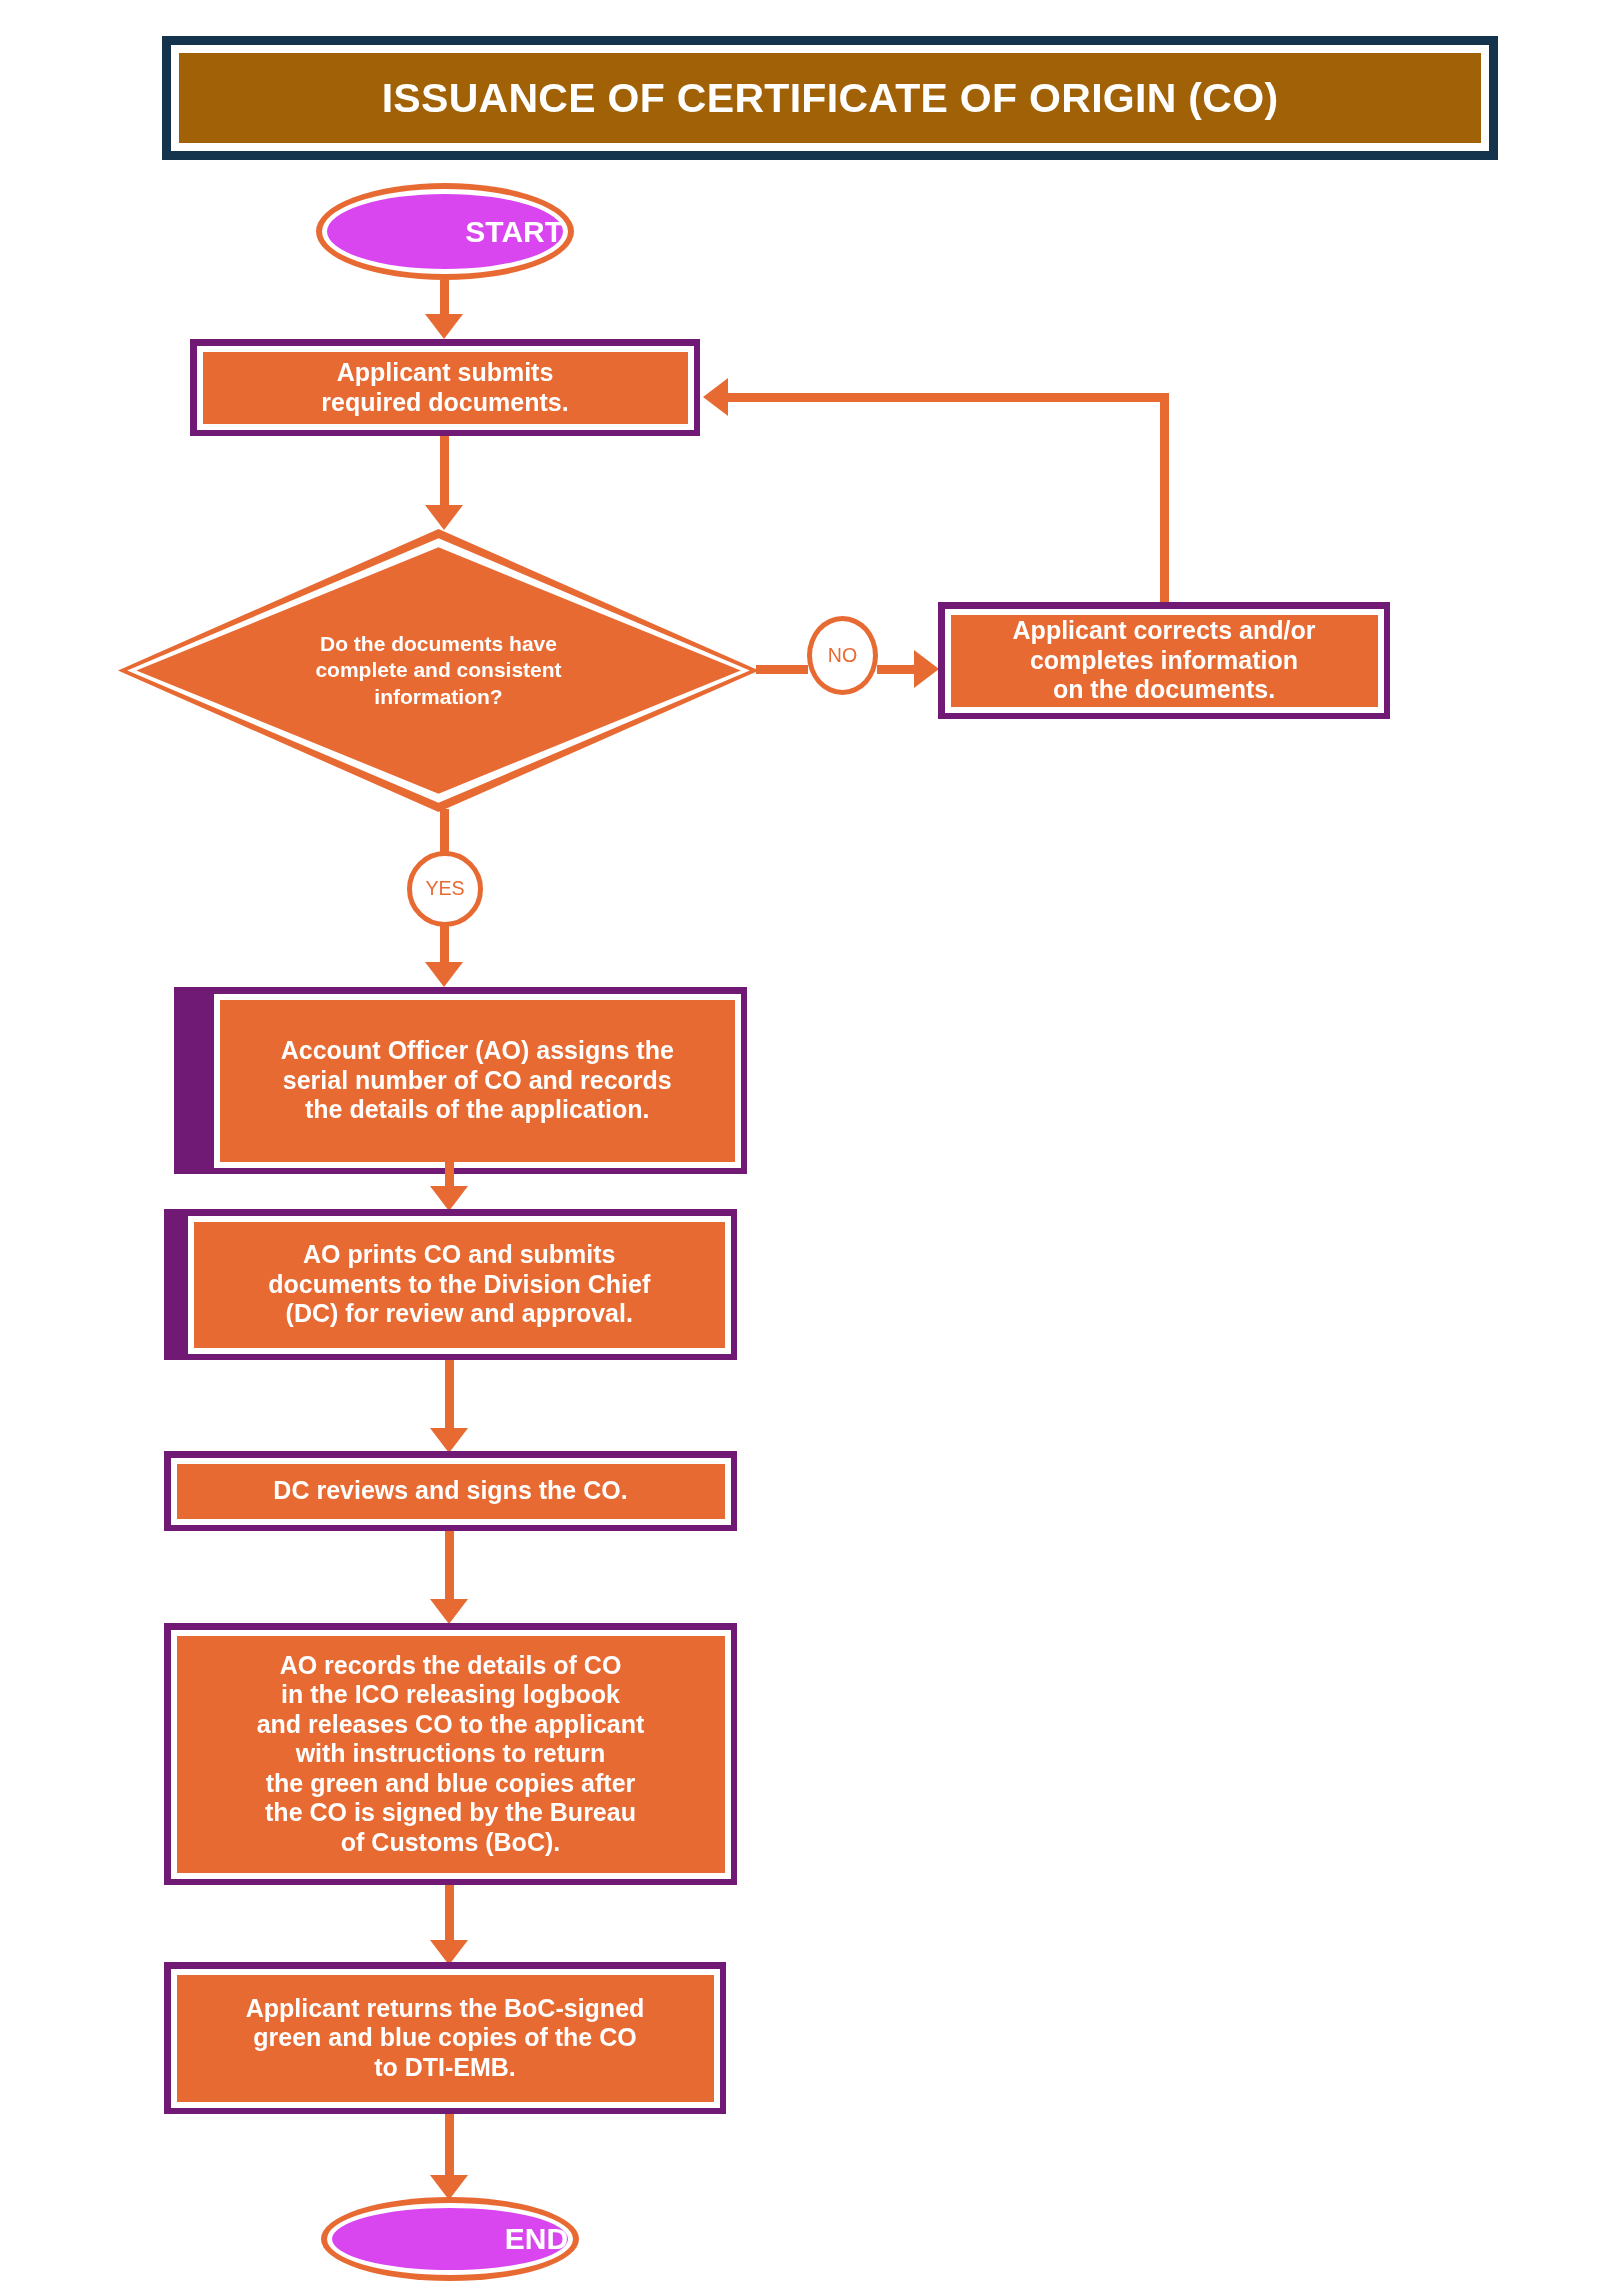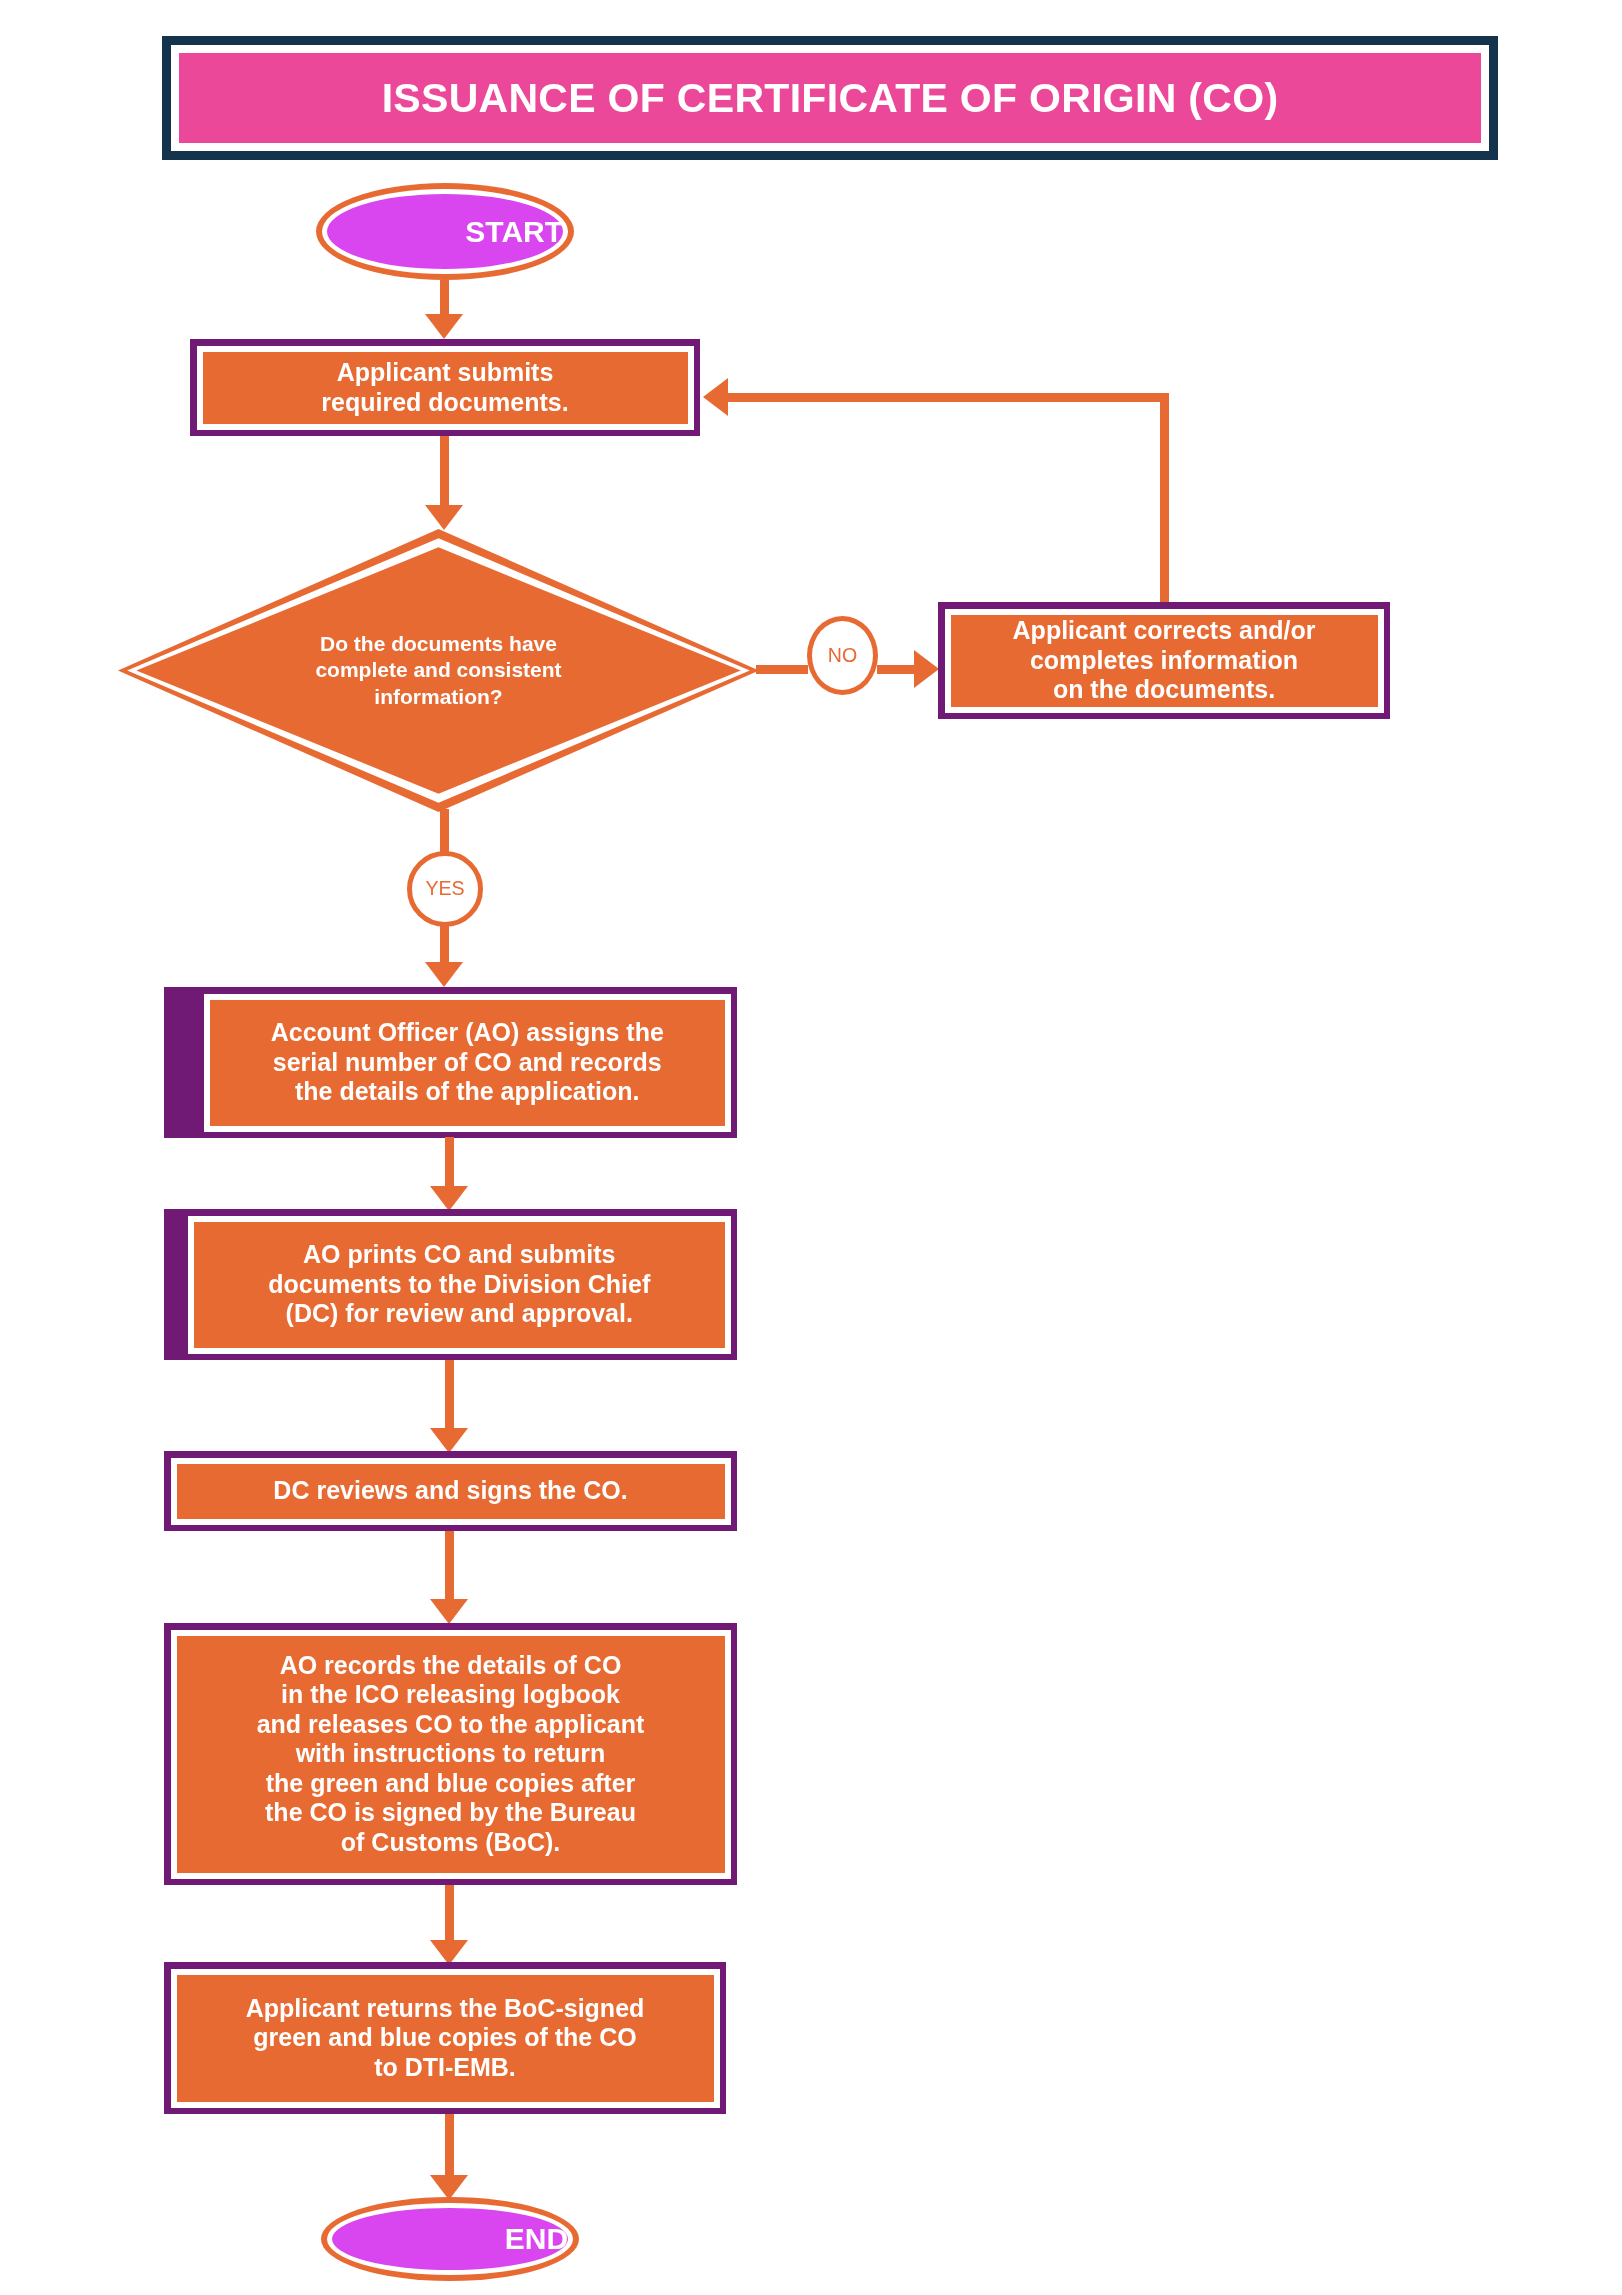--- a/index.html
+++ b/index.html
@@ -3,21 +3,21 @@
 <meta charset="utf-8">
 <style>
   html,body{margin:0;padding:0;background:#ffffff;}
   body{width:1623px;height:2295px;position:relative;overflow:hidden;
        font-family:"Liberation Sans",sans-serif;}
 
   
   #header-banner{position:absolute;left:162px;top:36px;width:1336px;height:124px;
       background:#14344e;padding:9.2px;box-sizing:border-box;}
   #header-inner{width:100%;height:100%;border:8.5px solid #ffffff;box-sizing:border-box;
-      background:#ec4899;display:flex;align-items:center;justify-content:center;}
+      background:#a16207;display:flex;align-items:center;justify-content:center;}
   #header-title{color:#ffffff;font-size:41px;font-weight:bold;letter-spacing:0.3px;
       text-align:center;line-height:1;}
 
   
   .node{position:absolute;box-sizing:border-box;}
 
   
   .terminator{background:#e86a33;border-radius:50%;padding:5.9px;box-sizing:border-box;}
   .terminator .ring{width:100%;height:100%;box-sizing:border-box;border-radius:50%;
       border:5.9px solid #ffffff;background:#d946ef;display:flex;align-items:center;
@@ -119,21 +119,21 @@
 
 <div class="conn" style="left:440px;top:809px;width:9.2px;height:44px;"></div>
 
 <div class="badge circle" style="left:407px;top:851px;width:76px;height:76px;">
   <span>YES</span>
 </div>
 
 <div class="conn" style="left:440px;top:924px;width:9.2px;height:41px;"></div>
 <div class="arrow-down" style="left:425px;top:962px;"></div>
 
-<div class="node process" style="left:164px;top:987px;width:573px;height:151px;padding-left:40px;">
+<div class="node process" style="left:174px;top:987px;width:573px;height:187px;padding-left:40px;">
   <div class="band">
     <span class="label">Account Officer (AO) assigns the
 serial number of CO and records
 the details of the application.</span>
   </div>
 </div>
 
 <div class="conn" style="left:445px;top:1137px;width:9.2px;height:51px;"></div>
 <div class="arrow-down" style="left:430px;top:1186px;"></div>
 

